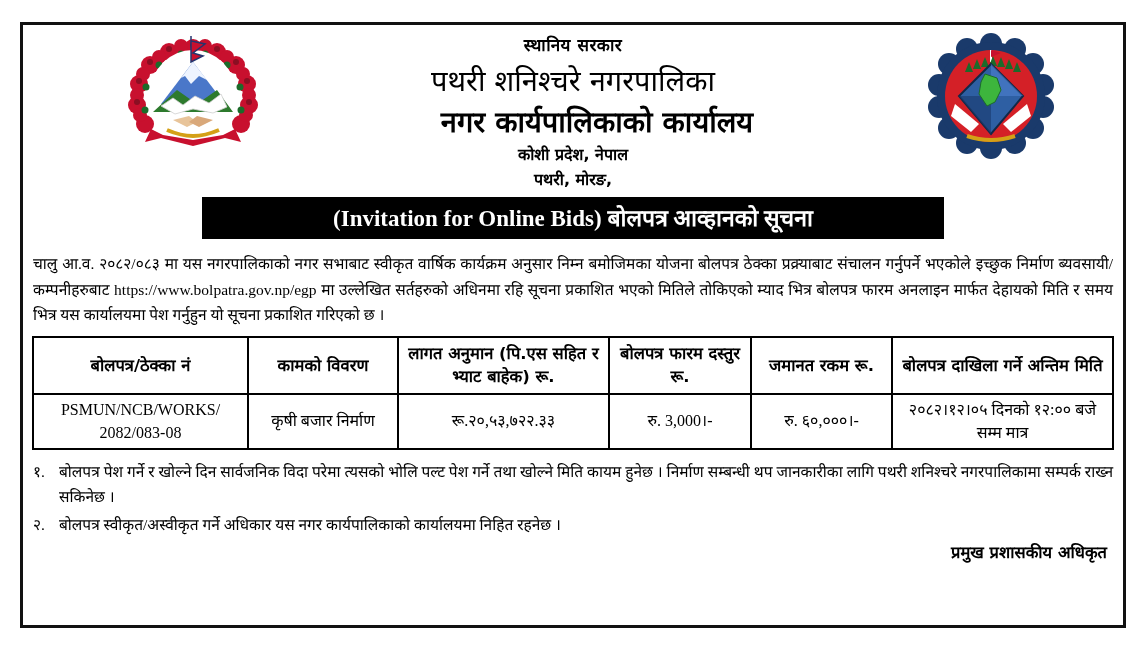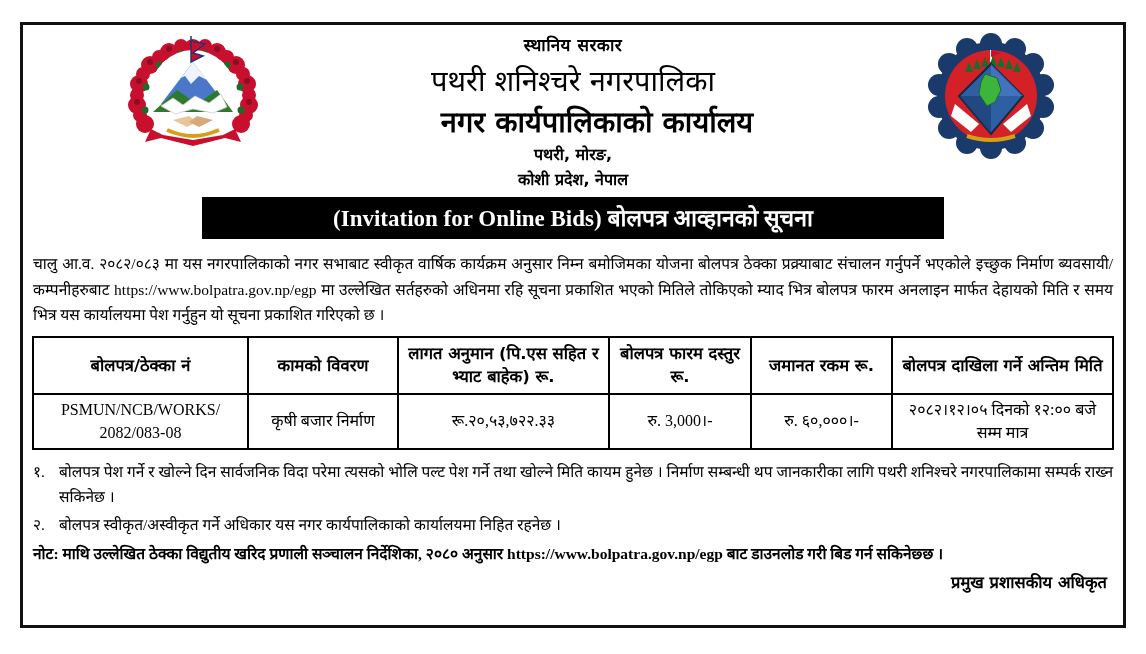--- a/index.html
+++ b/index.html
@@ -140,22 +140,22 @@
           <path d="M46 98 Q60 104 72 104 Q84 104 98 98" stroke="#d4a017" stroke-width="4" fill="none"></path>
 
           <path d="M30,97 L42,103 L72,108 L102,103 L114,97 L120,110 L104,106 L72,114 L40,106 L24,110 Z" fill="#c8102e"></path>
         </svg>
       </div>
 
       <div class="header-center">
         <div class="gov-line">स्थानिय सरकार</div>
         <div class="muni-line">पथरी शनिश्चरे नगरपालिका</div>
         <div class="office-line">नगर कार्यपालिकाको कार्यालय</div>
+        <div class="addr-line">कोशी प्रदेश, नेपाल</div>
         <div class="addr-line">पथरी, मोरङ,</div>
-        <div class="addr-line">कोशी प्रदेश, नेपाल</div>
       </div>
 
       <div class="logo right">
         <svg viewBox="0 0 140 128" width="140" height="128">
 
           <g fill="#1a3a6b">
             <circle cx="70" cy="12" r="11"></circle>
               <circle cx="94" cy="17" r="11"></circle>
               <circle cx="112" cy="32" r="11"></circle>
             <circle cx="122" cy="53" r="11"></circle>
@@ -243,18 +243,17 @@
       <div class="note-item">
         <span class="note-number">१.</span>
         <span class="note-text">बोलपत्र पेश गर्ने र खोल्ने दिन सार्वजनिक विदा परेमा त्यसको भोलि पल्ट पेश गर्ने तथा खोल्ने मिति कायम हुनेछ । निर्माण सम्बन्धी थप जानकारीका लागि पथरी शनिश्चरे नगरपालिकामा सम्पर्क राख्न सकिनेछ ।</span>
       </div>
       <div class="note-item">
         <span class="note-number">२.</span>
         <span class="note-text">बोलपत्र  स्वीकृत/अस्वीकृत गर्ने अधिकार यस नगर कार्यपालिकाको कार्यालयमा निहित रहनेछ ।</span>
       </div>
     </div>
 
-    <div class="footer-note">नोट: माथि उल्लेखित ठेक्का विद्युतीय खरिद प्रणाली सञ्चालन निर्देशिका, २०८० अनुसार https://www.bolpatra.gov.np/egp बाट डाउनलोड गरी बिड गर्न सकिनेछ्छ ।</div>
 
     <div class="signature">प्रमुख प्रशासकीय अधिकृत</div>
 
   </div>
 </div>
 
 </body></html>

